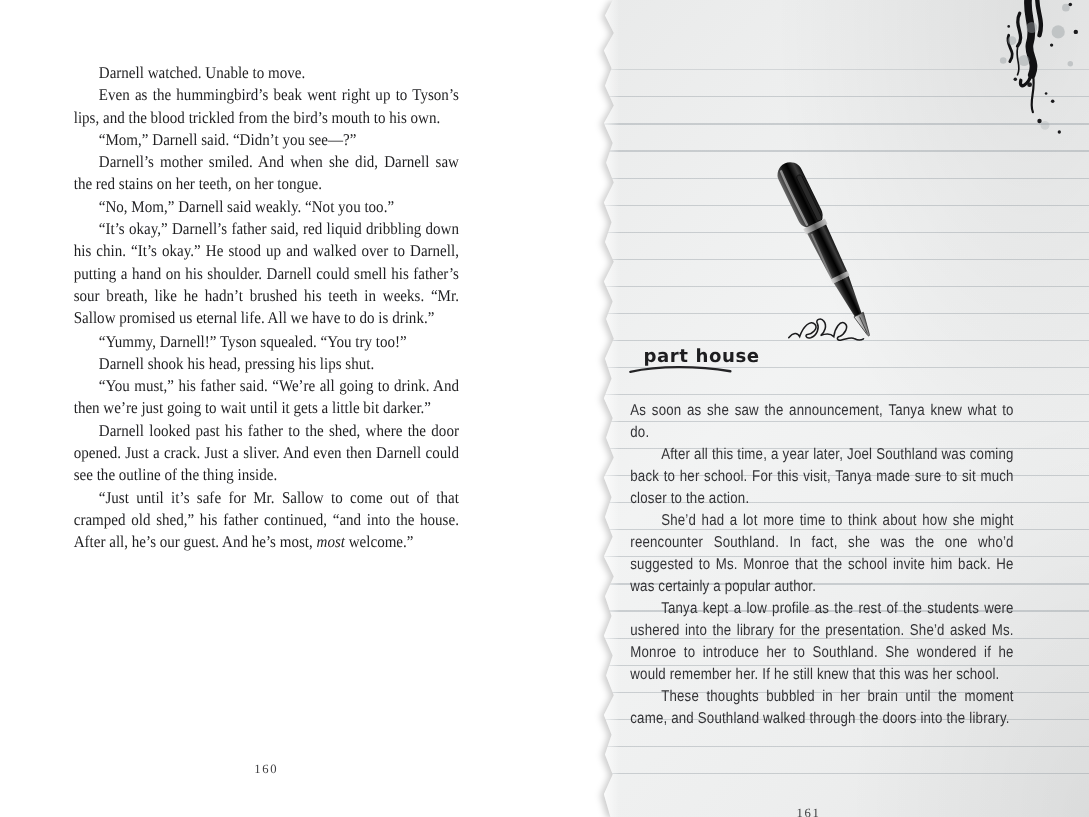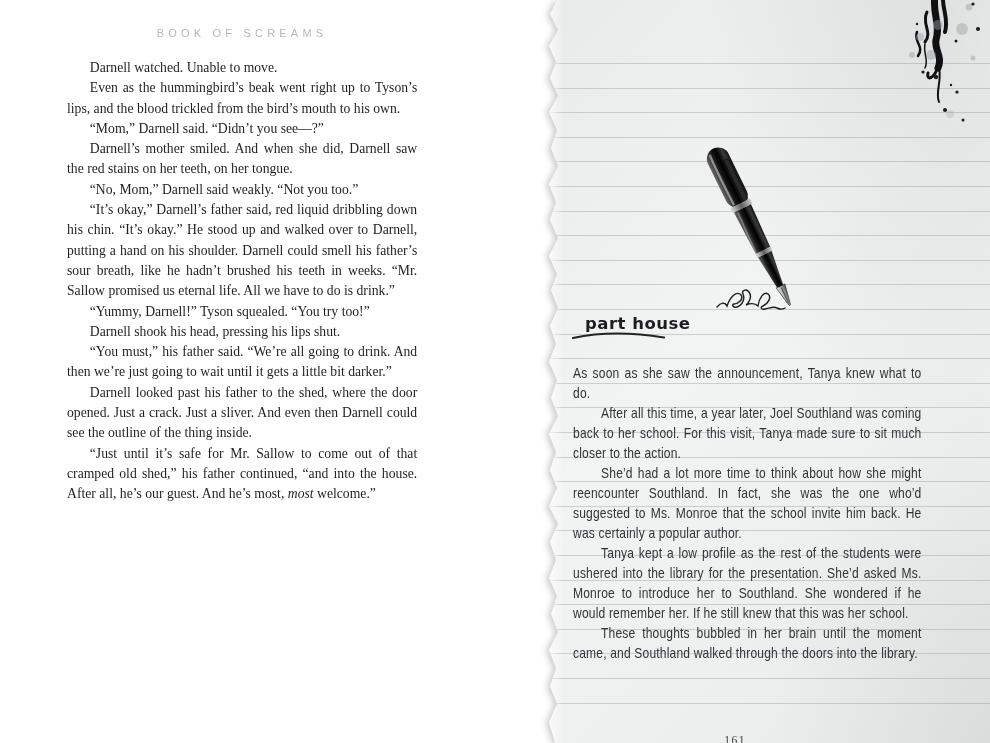--- a/index.html
+++ b/index.html
@@ -76,34 +76,34 @@
   .right-text p.noindent { text-indent:0; }
   .folio-right { left:16px; width:348px; color:#3c3c3e;margin-top:40px; }
   em { font-style:italic; }
 </style>
 </head>
 <body>
 
 <div class="book">
 
   <div class="page-left">
-    <div class="running-header">BOOK OF SCREAMS</div>
     <div class="left-text">
         <p><span>Darnell watched. Unable to move.</span></p>
         <p><span>Even as the hummingbird’s beak went right up to Tyson’s lips, and the blood trickled from the bird’s mouth to his own.</span></p>
         <p><span>“Mom,” Darnell said. “Didn’t you see—?”</span></p>
         <p><span>Darnell’s mother smiled. And when she did, Darnell saw the red stains on her teeth, on her tongue.</span></p>
         <p><span>“No, Mom,” Darnell said weakly. “Not you too.”</span></p>
         <p><span>“It’s okay,” Darnell’s father said, red liquid dribbling down his chin. “It’s okay.” He stood up and walked over to Darnell, putting a hand on his shoulder. Darnell could smell his father’s sour breath, like he hadn’t brushed his teeth in weeks. “Mr. Sallow promised us eternal life. All we have to do is drink.”</span></p>
         <p><span>“Yummy, Darnell!” Tyson squealed. “You try too!”</span></p>
         <p><span>Darnell shook his head, pressing his lips shut.</span></p>
         <p><span>“You must,” his father said. “We’re all going to drink. And then we’re just going to wait until it gets a little bit darker.”</span></p>
         <p><span>Darnell looked past his father to the shed, where the door opened. Just a crack. Just a sliver. And even then Darnell could see the outline of the thing inside.</span></p>
         <p><span>“Just until it’s safe for Mr. Sallow to come out of that cramped old shed,” his father continued, “and into the house. After all, he’s our guest. And he’s most, </span><em>most</em><span> welcome.”</span></p>
       </div>
+    <div class="folio folio-left">160</div>
   </div>
 
   <div class="page-right-wrap">
     <div class="page-right">
       <div class="rules"></div>
       <div class="tear-highlight"></div>
 
       <svg class="ink-splatter" width="87" height="135" viewBox="0 0 87 135">
         <g fill="none" stroke="#111113" stroke-linecap="round">
           <path d="M32,-2 C29,16 38,26 33,42 C31,52 40,58 35,70" stroke-width="7"></path>

